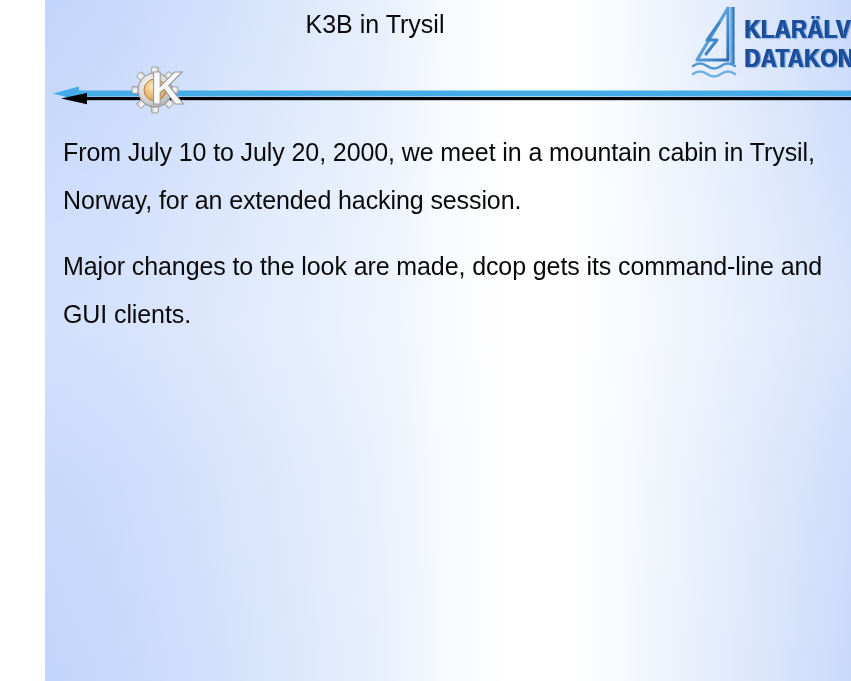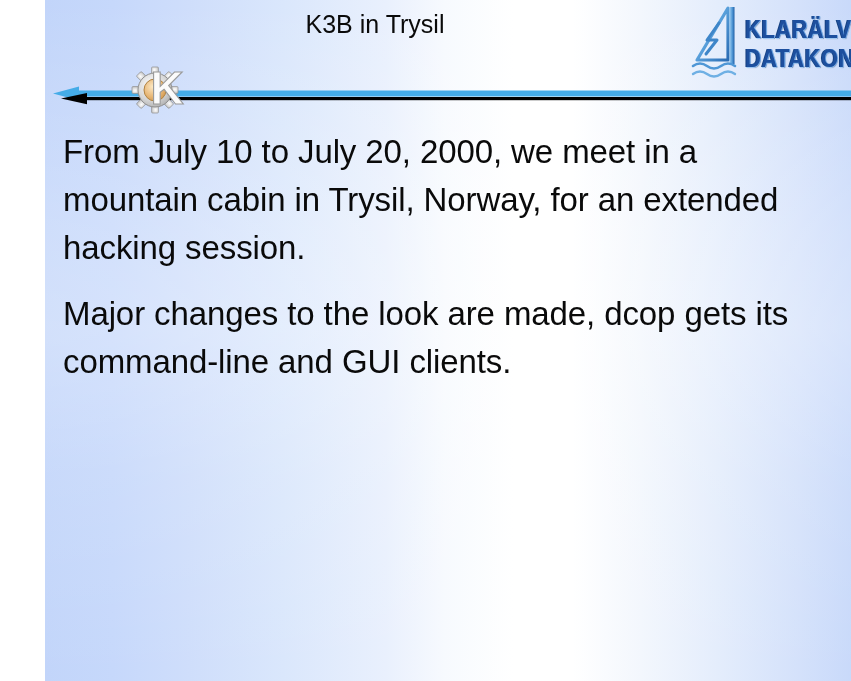--- a/index.html
+++ b/index.html
@@ -128,21 +128,21 @@
   }
 
   
   .body-text {
     position: absolute;
     left: 18px;
     top: 128px;
     width: 812px;
   }
   .para {
-    font-size: 33px;
+    font-size: 25px;
     line-height: 48px;
     color: #0a0a0a;
     margin: 0 0 18px 0;
     letter-spacing: -0.1px;
   }
   .para:last-child { margin-bottom: 0; }
   .p1 { width: 760px; }
   .p2 { width: 790px; }
   .p3 { width: 800px; }
 </style>

